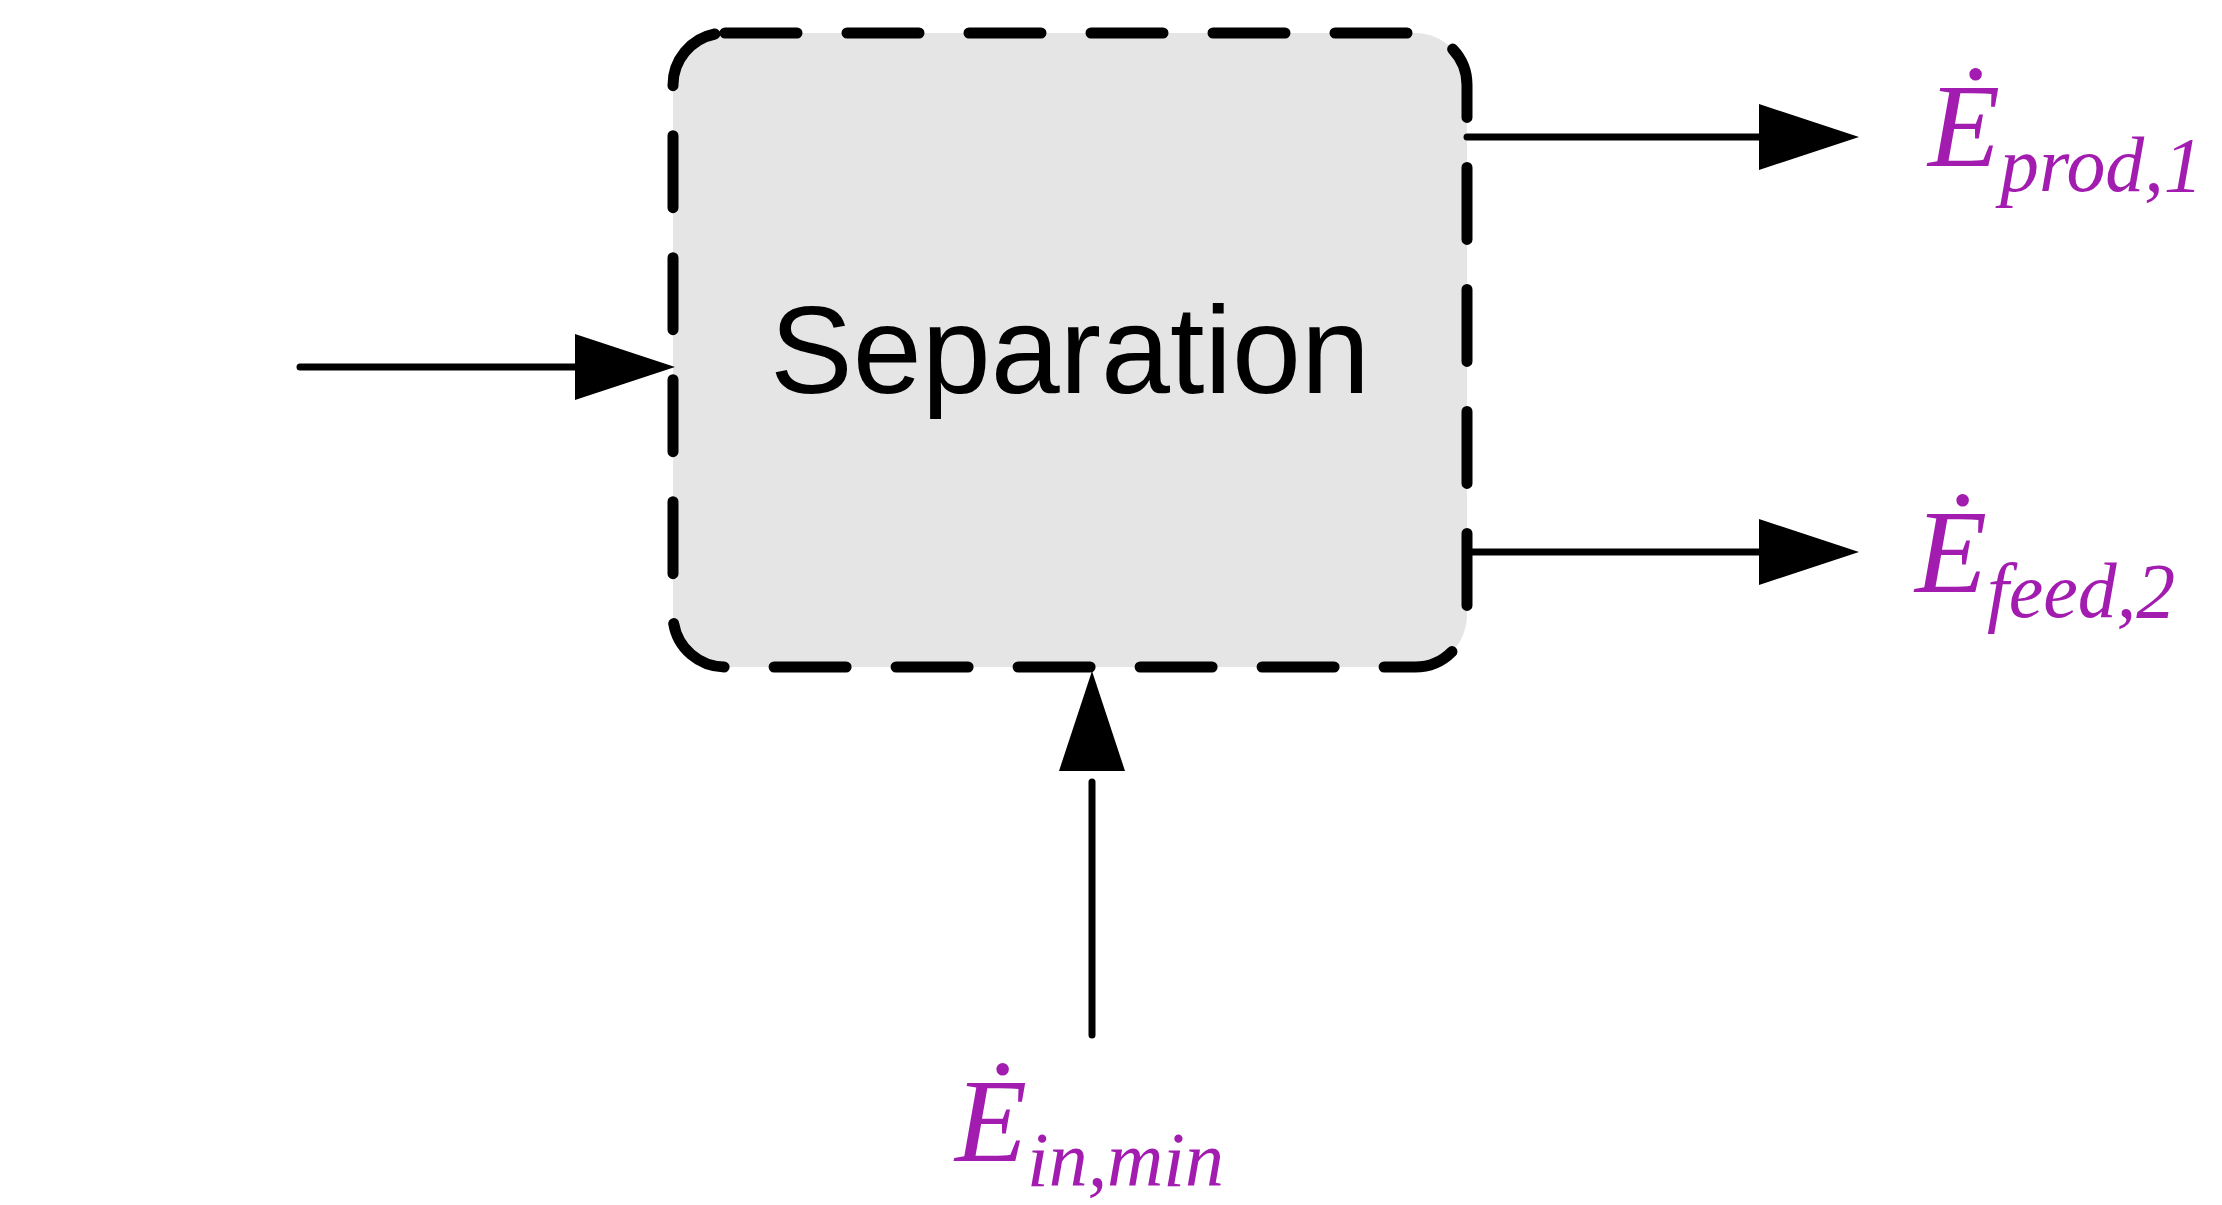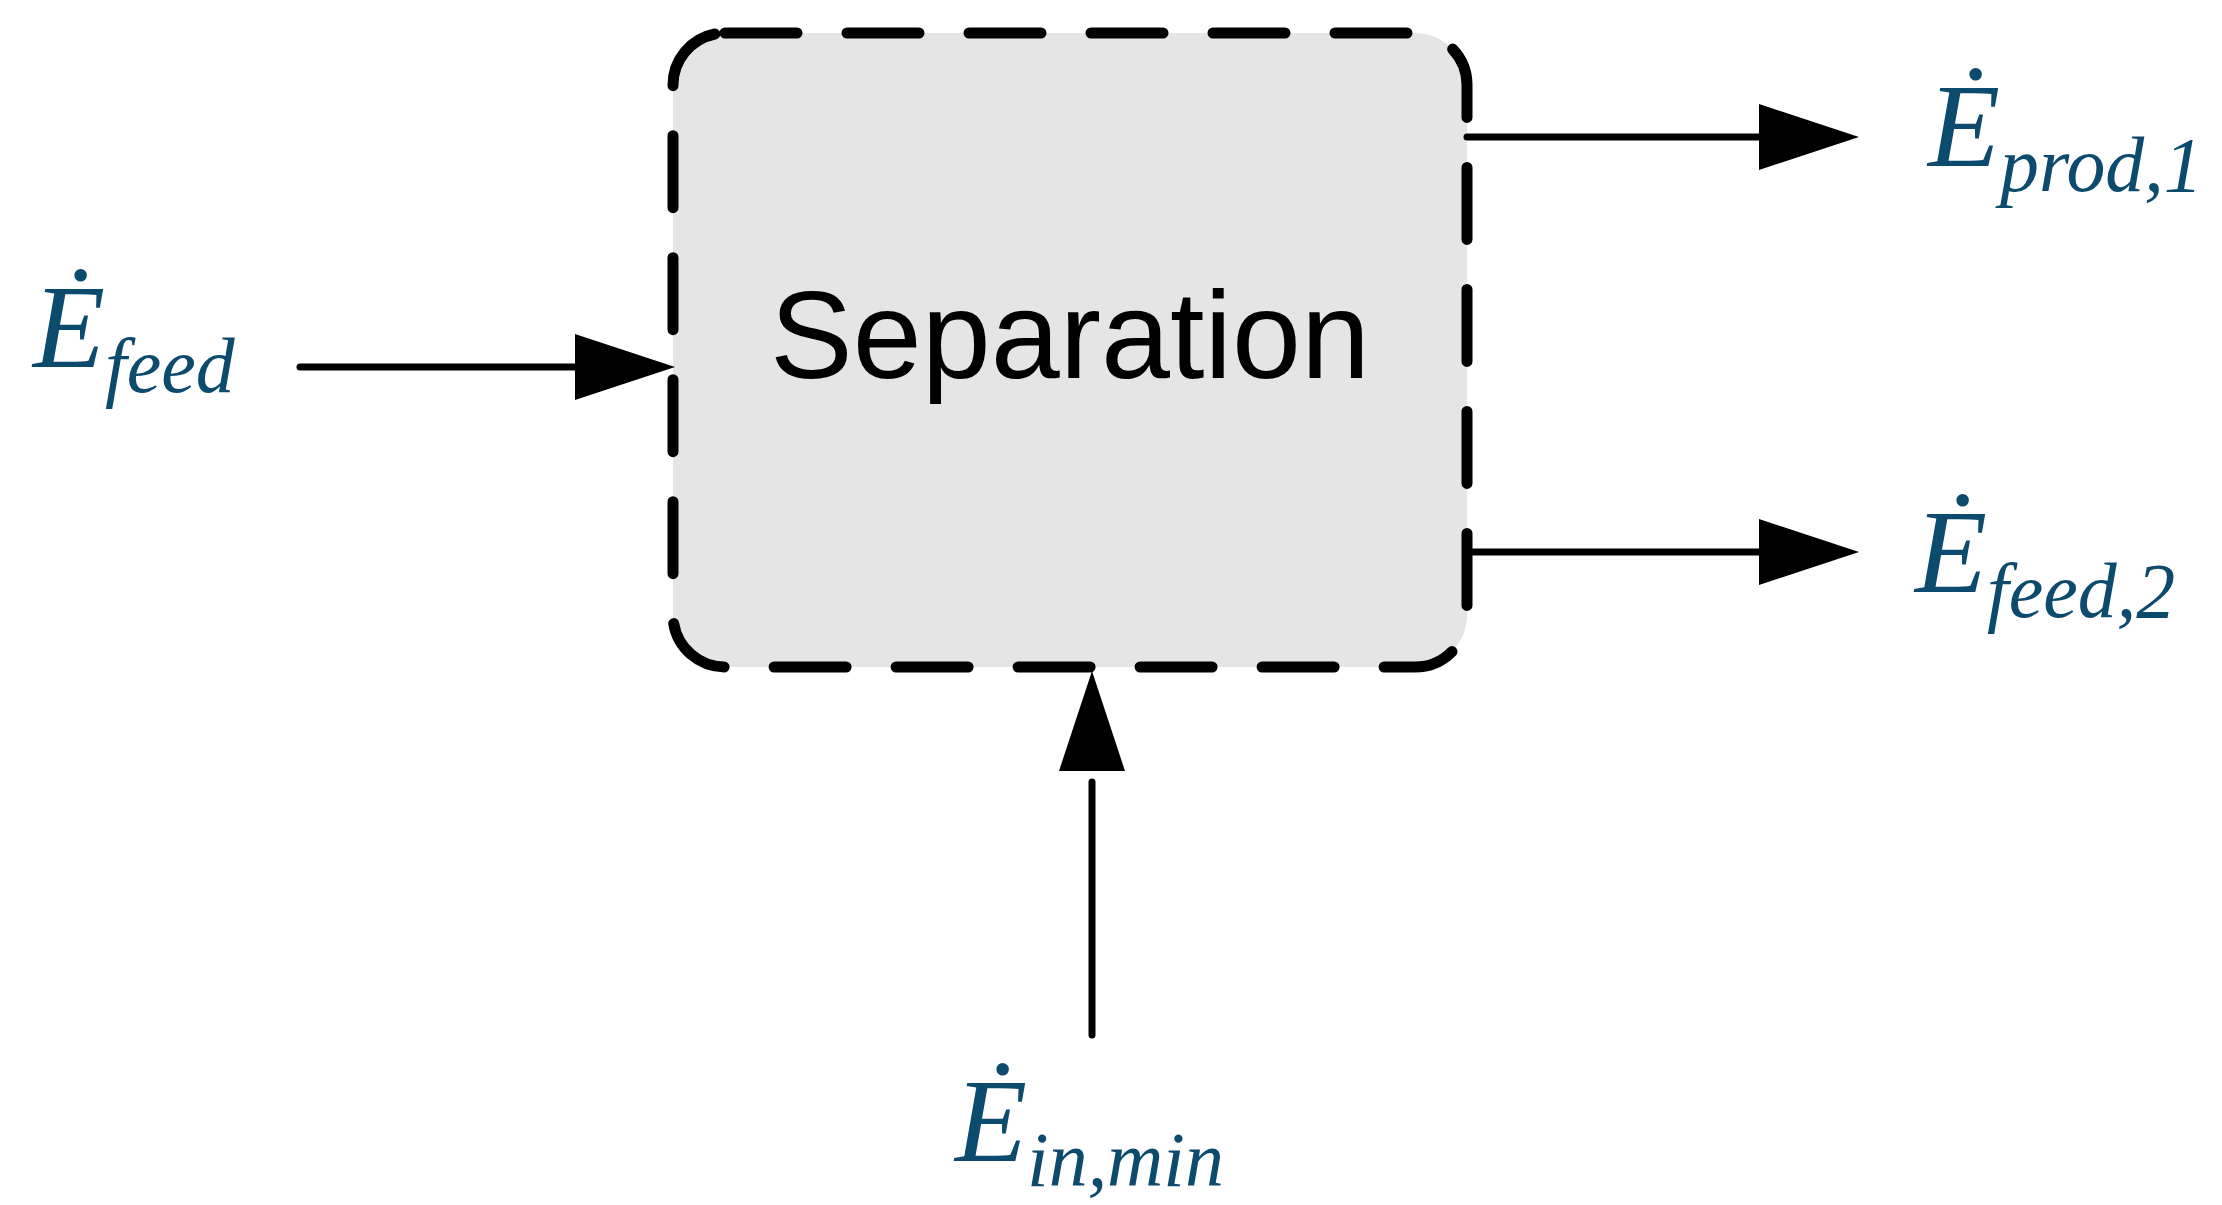--- a/index.html
+++ b/index.html
@@ -36,42 +36,42 @@
     stroke-width: 7;
     stroke-linecap: round;
   }
   .head {
     fill: #000000;
     stroke: none;
   }
   .box-label-area {
     position: absolute;
     left: 673px;
-    top: 18px;
+    top: 33px;
     width: 794px;
     height: 634px;
     display: flex;
     align-items: center;
     justify-content: center;
     pointer-events: none;
   }
   .box-label {
     font-family: "Liberation Sans", sans-serif;
     font-size: 124px;
     line-height: 1;
     color: #000000;
     white-space: nowrap;
   }
   .stream-label {
     position: absolute;
     font-family: "Liberation Serif", serif;
     font-style: italic;
     font-size: 118px;
     line-height: 1;
-    color: #0c4a6e;
+    color: #a21caf;
     white-space: nowrap;
   }
   .stream-label .sub {
     font-size: 0.66em;
     vertical-align: -0.32em;
   }
 </style>
 </head>
 <body style="background: rgb(255, 255, 255);">
 
@@ -99,23 +99,20 @@
     <g>
       <line class="shaft" x1="1092" y1="1035" x2="1092" y2="782" stroke="#000000"></line>
       <polygon class="head" points="1092,671 1059,771 1125,771" fill="#000000"></polygon>
     </g>
   </svg>
 
   <div class="box-label-area">
     <span class="box-label">Separation</span>
   </div>
 
-  <div class="stream-label" style="left:33px; top:269px;">
-    <span class="sym">Ė</span><span class="sub">feed</span>
-  </div>
 
   <div class="stream-label" style="left:1928px; top:68px;">
     <span class="sym">Ė</span><span class="sub">prod,1</span>
   </div>
 
   <div class="stream-label" style="left:1915px; top:494px;">
     <span class="sym">Ė</span><span class="sub">feed,2</span>
   </div>
 
   <div class="stream-label" style="left:955px; top:1063px;font-style:italic;">

